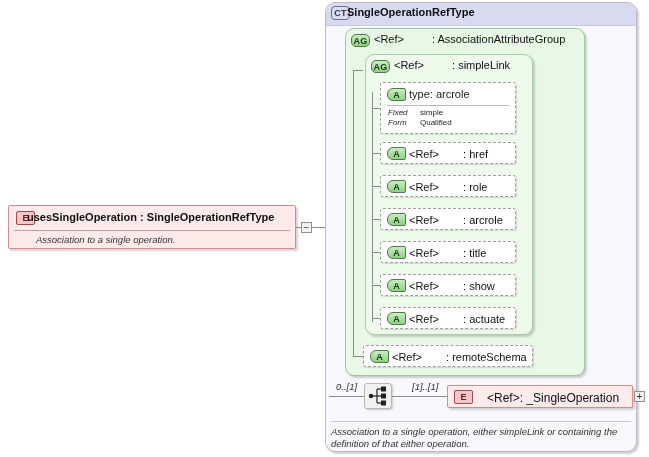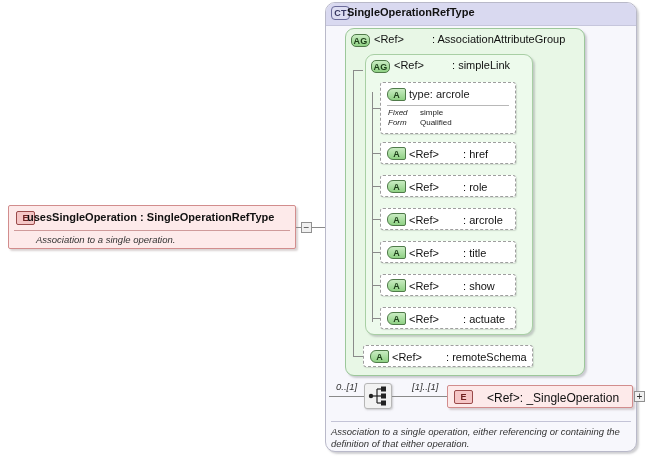--- a/index.html
+++ b/index.html
@@ -322,17 +322,17 @@
     <div class="badge badge-e" style="left:6px;top:4px;">E</div>
     <div class="rowtext">
       <span class="rowname">&lt;Ref&gt;</span><span>:</span>
       <span>_SingleOperation</span>
     </div>
   </div>
   <div class="expander" style="left:634px;top:391px;">+</div>
 
   <div class="annot-sep" style="left:331px;top:421px;width:300px;"></div>
   <div class="annot" style="left:331px;top:426px;width:300px;">
-    <div>Association to a single operation, either referencing or containing the</div>
+    <div>Association to a single operation, either simpleLink or containing the</div>
     <div>definition of that either operation.</div>
   </div>
 
 </div>
 
 </body></html>

